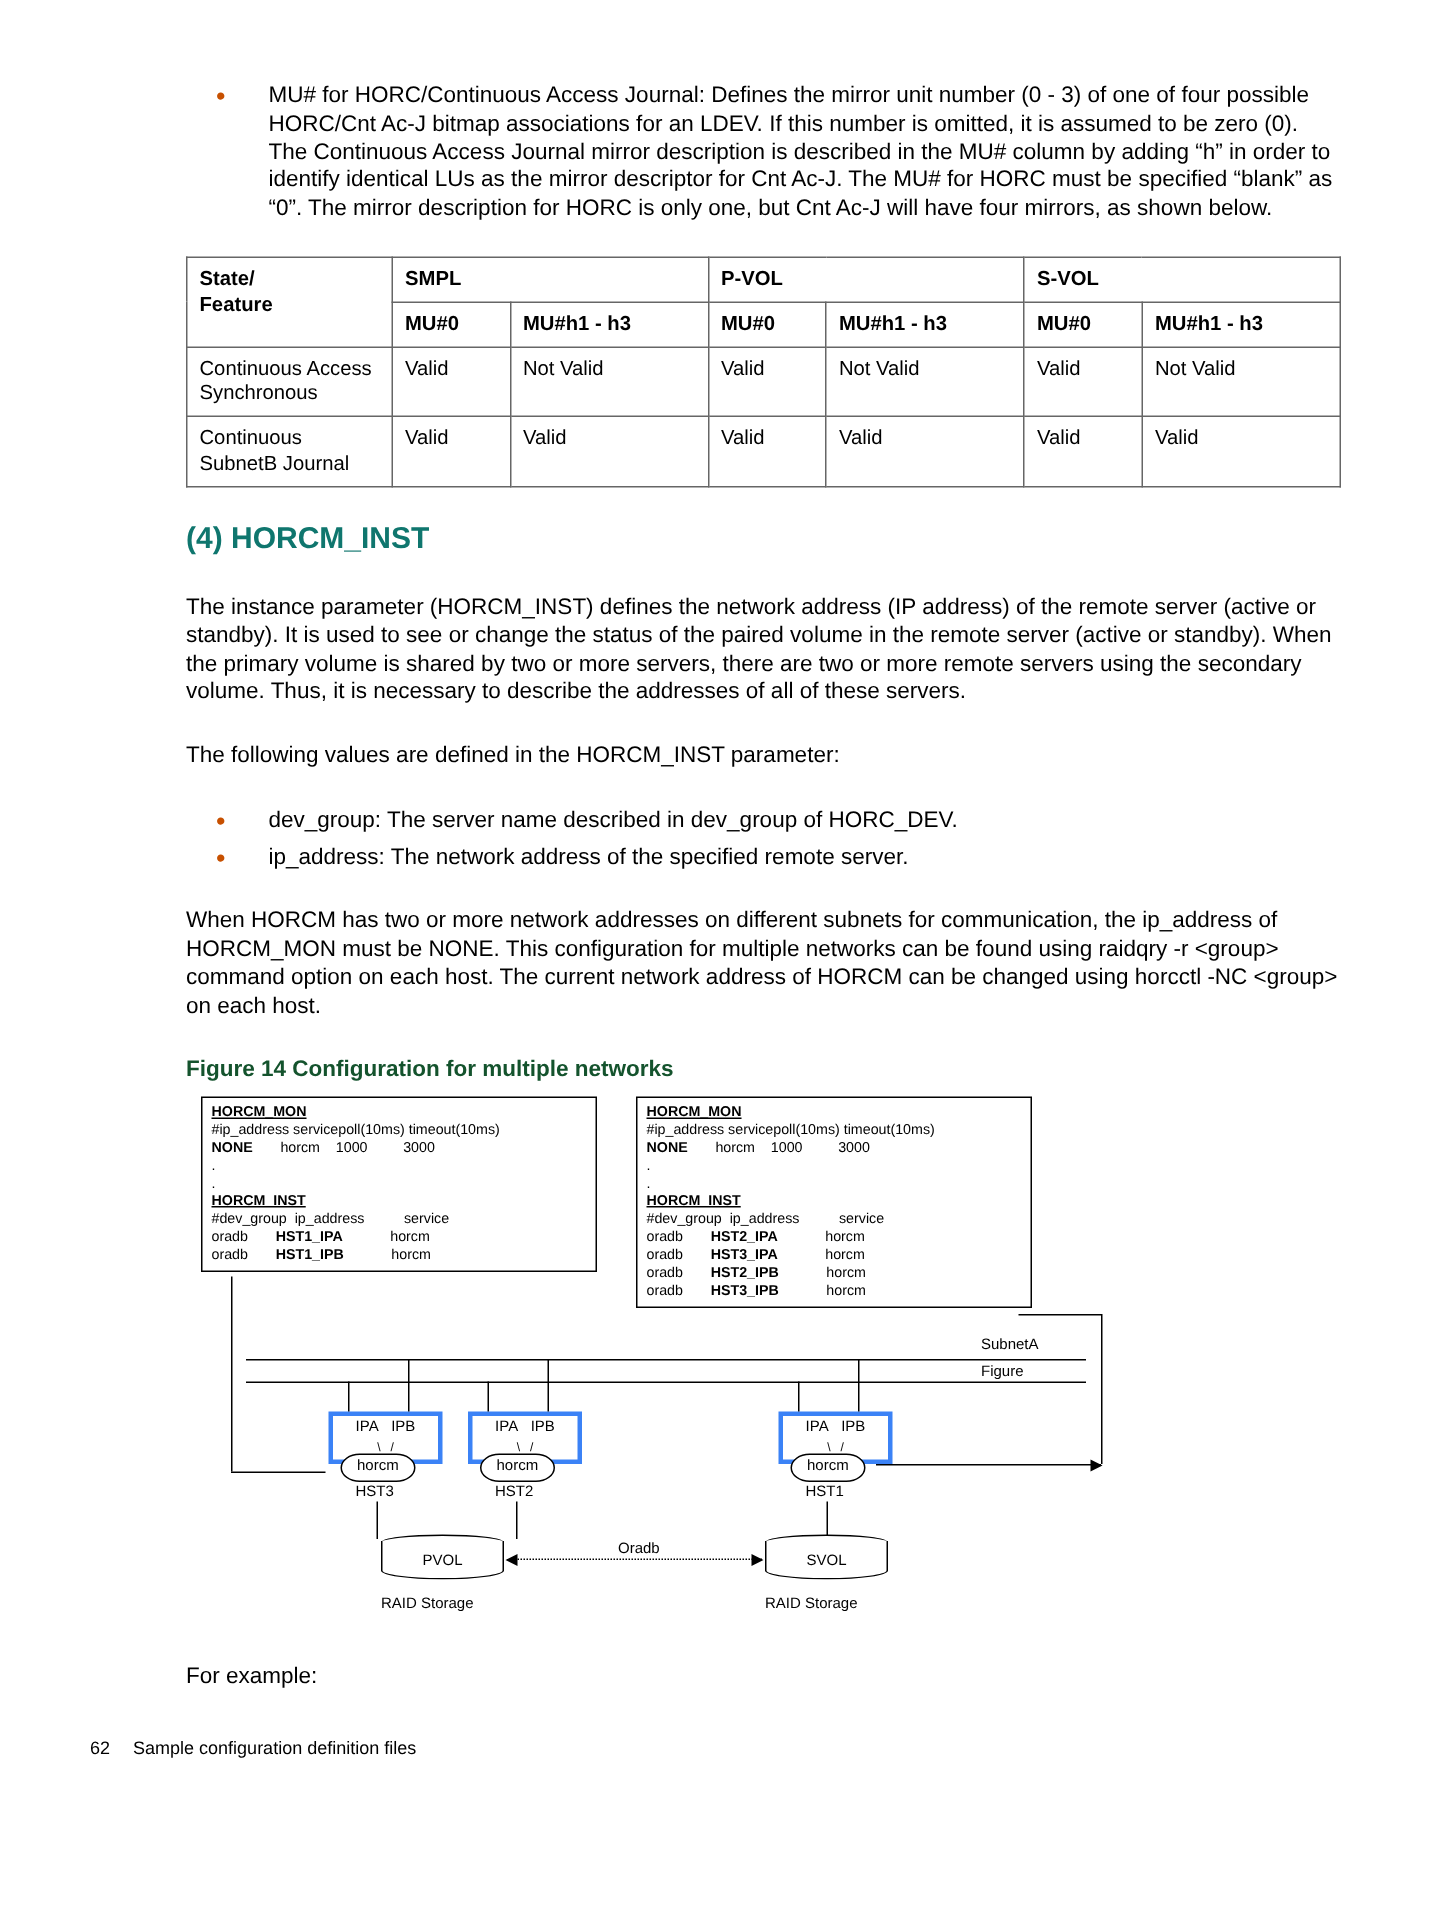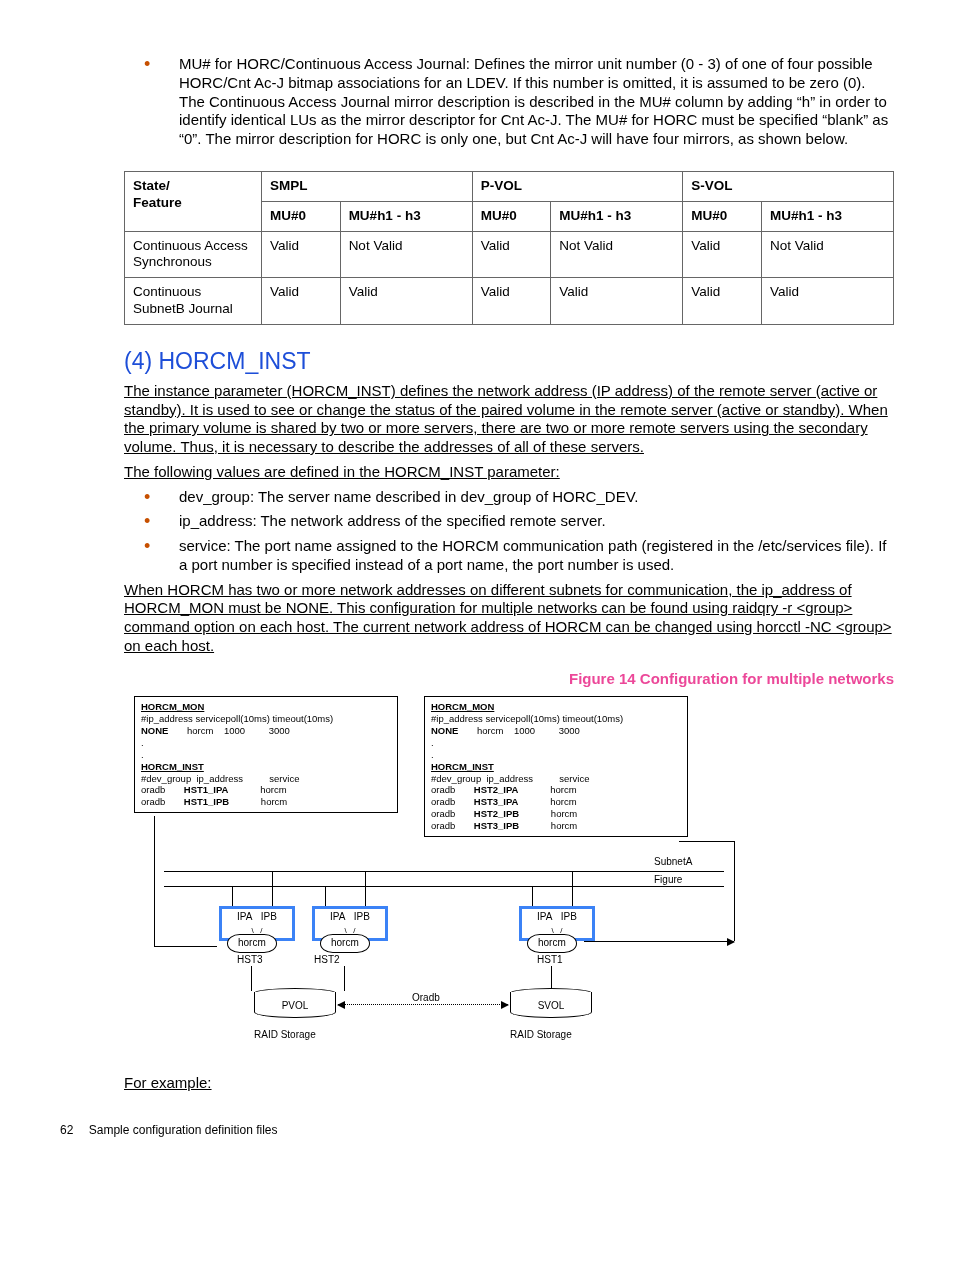--- a/index.html
+++ b/index.html
@@ -47,32 +47,31 @@
   }
   table.mu th, table.mu td {
     border: 1px solid #666;
     padding: 6px 8px;
     text-align: left;
     vertical-align: top;
     font-weight: normal;
   }
   table.mu th.bold, table.mu td.bold { font-weight: bold; }
   h2.section {
-    color: #1d4ed8;
-    font-weight: normal;
-    font-size: 23px;
+    color: #0f766e;
+    font-weight: bold;
+    font-size: 20px;
     margin: 22px 0 6px 0;
   }
-  p { margin: 6px 0; text-decoration: underline; }
+  p { margin: 24px 0; }
   .fig-caption {
-    color: #ec4899;
+    color: #14532d;
     font-weight: bold;
     font-size: 15px;
     margin: 14px 0 8px 0;
-    text-align: right;
   }
   
   .figure {
     border: 0;
     width: 640px;
     height: 360px;
     position: relative;
     font-size: 10px;
     font-family: Arial, sans-serif;
   }
@@ -197,21 +196,20 @@
   </tbody>
     </table>
 
   <h2 class="section">(4) HORCM_INST</h2>
   <p>The instance parameter (HORCM_INST) defines the network address (IP address) of the remote server (active or standby). It is used to see or change the status of the paired volume in the remote server (active or standby). When the primary volume is shared by two or more servers, there are two or more remote servers using the secondary volume. Thus, it is necessary to describe the addresses of all of these servers.</p>
   <p>The following values are defined in the HORCM_INST parameter:</p>
 
   <ul class="bullet">
     <li>dev_group: The server name described in dev_group of HORC_DEV.</li>
     <li>ip_address: The network address of the specified remote server.</li>
-    <li>service: The port name assigned to the HORCM communication path (registered in the /etc/services file). If a port number is specified instead of a port name, the port number is used.</li>
   </ul>
 
   <p>When HORCM has two or more network addresses on different subnets for communication, the ip_address of HORCM_MON must be NONE. This configuration for multiple networks can be found using raidqry -r &lt;group&gt; command option on each host. The current network address of HORCM can be changed using horcctl -NC &lt;group&gt; on each host.</p>
 
   <div class="fig-caption">Figure 14 Configuration for multiple networks</div>
 
   <div class="figure">
 
     <div class="cfgbox" style="left:10px; top:0; width:250px;" id="cfgL"><span class="hdr">HORCM_MON</span>
 #ip_address servicepoll(10ms) timeout(10ms)
@@ -248,21 +246,21 @@
     <div class="lbl" style="left:113px; top:258px;">HST3</div>
     <div class="vline" style="left:108px; top:190px; height:20px;"></div>
     <div class="vline" style="left:148px; top:175px; height:35px;"></div>
 
     <div class="node" style="left:188px; top:210px; width:58px;">
       <span>IPA</span>&nbsp;&nbsp;
       <span>IPB</span><br>
       <span style="font-size:8px">\ &nbsp; /</span>
     </div>
     <div class="oval" style="left:196px; top:238px;">horcm</div>
-    <div class="lbl" style="left:190px; top:258px;text-align:right;">HST2</div>
+    <div class="lbl" style="left:206px; top:258px;text-align:right;">HST2</div>
     <div class="vline" style="left:201px; top:190px; height:20px;"></div>
     <div class="vline" style="left:241px; top:175px; height:35px;"></div>
 
     <div class="node" style="left:395px; top:210px; width:58px;">
       <span>IPA</span>&nbsp;&nbsp;
       <span>IPB</span><br>
       <span style="font-size:8px">\ &nbsp; /</span>
     </div>
     <div class="oval" style="left:403px; top:238px;">horcm</div>
     <div class="vline" style="left:408px; top:190px; height:20px;"></div>

